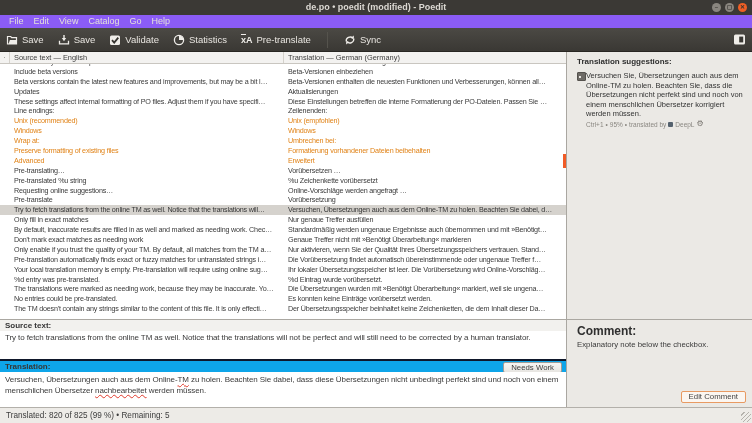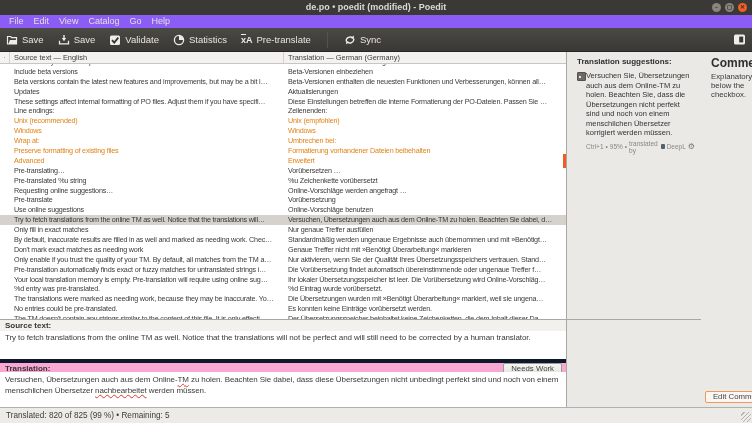--- a/index.html
+++ b/index.html
@@ -50,34 +50,34 @@
   .row .c-tr { flex:1; padding-left:4px; overflow:hidden; line-height:9.9px; }
   .row.fuzzy { color:#e08216; }
   .row.selected { background:#d5d2cd; color:#353535; }
   .scroll-thumb { position:absolute; right:0; top:90px; width:3px; height:14px; background:#f15b26; }
 
   
   .src-label { height:12px; background:#f2f1ee; border-top:1px solid #aaa7a1; font-size:8px;
     font-weight:bold; color:#353535; padding:1px 0 0 5px; }
   .src-text { height:28px; background:#fff; font-size:8px; letter-spacing:-0.1px; color:#3a3a3a;
     padding:2px 5px; white-space:nowrap; overflow:hidden; }
-  .tr-label { height:13px; background:#f9a8d4; border-top:4px solid #0f172a; font-size:8px;
-    font-weight:bold; color:#353535; padding:1px 4px 0 5px; display:flex; align-items:center; }
+  .tr-label { height:13px; background:#0ea5e9; border-top:2px solid #0f172a; font-size:8px;
+    font-weight:bold; color:#353535; padding:1px 4px 0 5px; display:flex; }
   .tr-label .lbl { flex:1; }
   .btn-nw { font-size:7.8px; color:#3d3d3d; background:linear-gradient(#f7f6f4,#e7e5e1);
     border:1px solid #9f9c96; border-radius:2px; padding:0 7px; height:11px; line-height:9px;
     font-family:inherit; }
   .tr-text { height:35px; background:#fff; font-size:8px; letter-spacing:-0.1px; color:#3a3a3a;
     padding:2px 5px; line-height:11px; }
   .miss { text-decoration:underline; text-decoration-style:wavy; text-decoration-color:#e03a2c;
     text-decoration-thickness:1px; text-underline-offset:1px; }
 
   
   .sidebar { width:186px; border-left:1px solid #aaa7a1; background:#ebe9e5; display:flex;
-    flex-direction:row; }
+    flex-direction:column; }
   .sb-top { height:268px; border-bottom:1px solid #aaa7a1; padding:5px 6px 0 10px; }
   .sb-title { font-size:8px; font-weight:bold; color:#2f2f2f; margin-bottom:5px; }
   .sugg { display:flex; }
   .sugg-icon { width:9px; height:9px; flex:0 0 auto; margin-top:1px; background:#6e6b66;
     border:1px solid #55524e; border-radius:1px; position:relative; }
   .sugg-icon::after { content:""; position:absolute; left:1px; top:2.5px; width:2px; height:2px;
     background:#e8e6e2; }
   .sugg-body { flex:1; }
   .sugg-text { font-size:7.5px; color:#333; line-height:9.5px; }
   .sugg-meta { margin-top:2px; font-size:6.5px; color:#8a8781; display:flex; align-items:center; gap:2px; }
@@ -265,25 +265,20 @@
             </div>
             <div class="row">
               <div class="mark"></div>
               <div class="c-src">Requesting online suggestions…</div>
               <div class="c-tr">Online-Vorschläge werden angefragt …</div>
             </div>
             <div class="row">
               <div class="mark"></div>
               <div class="c-src">Pre-translate</div>
               <div class="c-tr">Vorübersetzung</div>
-            </div>
-            <div class="row">
-              <div class="mark"></div>
-              <div class="c-src">Use online suggestions</div>
-              <div class="c-tr">Online-Vorschläge benutzen</div>
             </div>
             <div class="row selected">
               <div class="mark"></div>
               <div class="c-src">Try to fetch translations from the online TM as well. Notice that the translations will…</div>
               <div class="c-tr">Versuchen, Übersetzungen auch aus dem Online-TM zu holen. Beachten Sie dabei, d…</div>
             </div>
             <div class="row">
               <div class="mark"></div>
               <div class="c-src">Only fill in exact matches</div>
               <div class="c-tr">Nur genaue Treffer ausfüllen</div>

